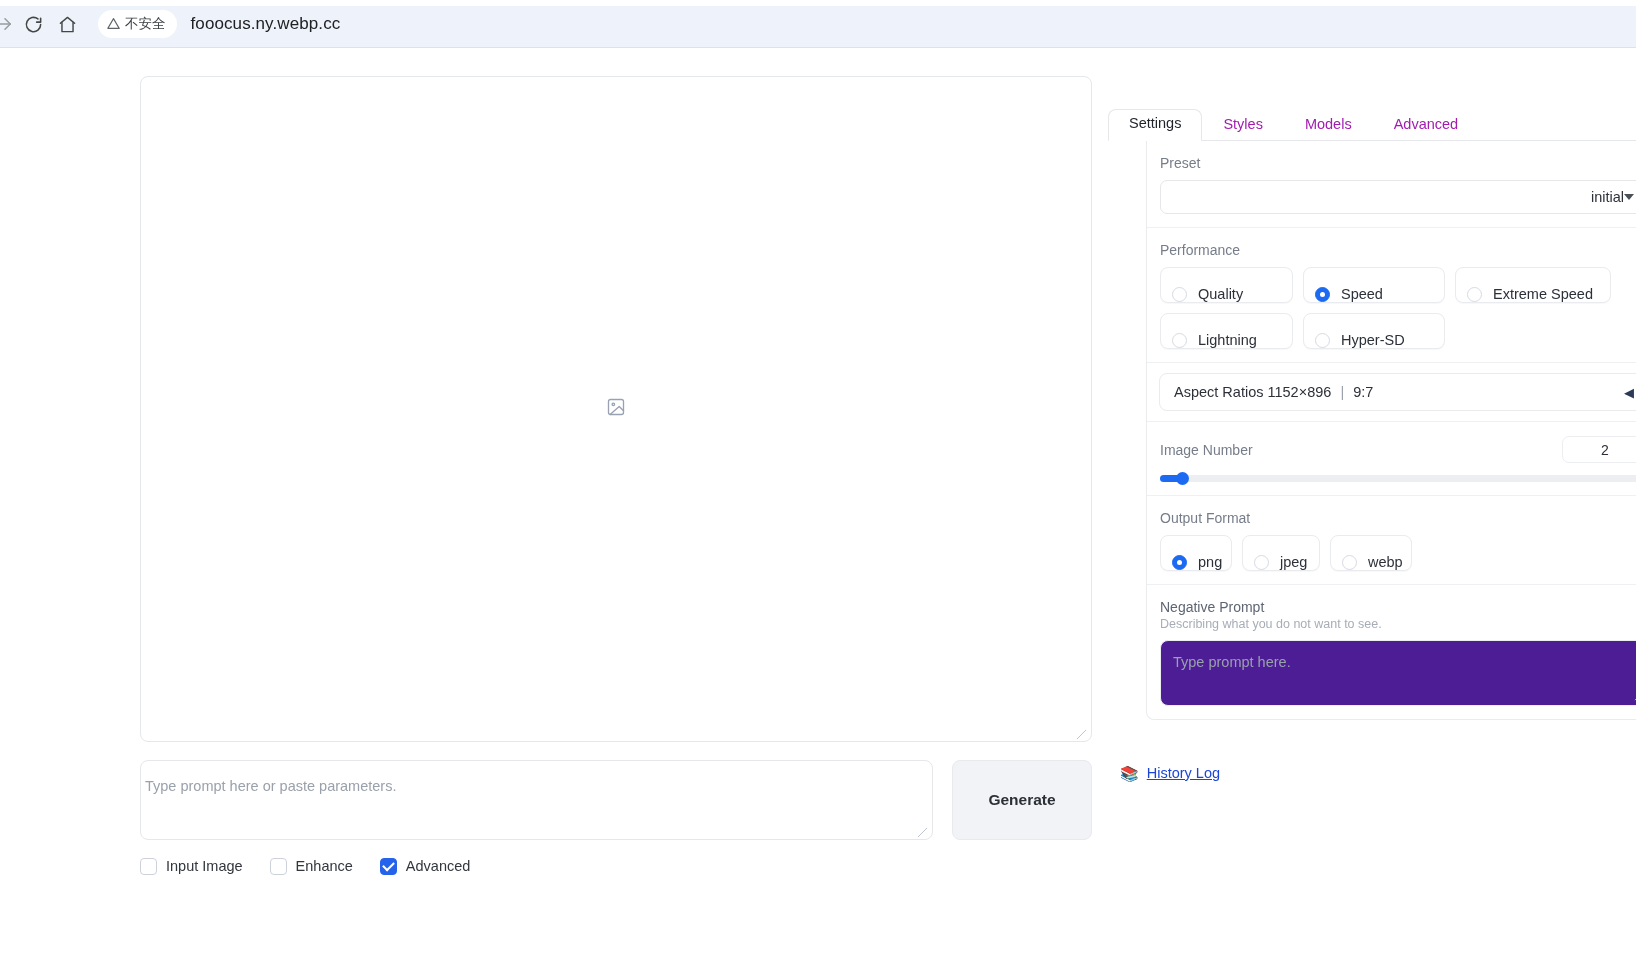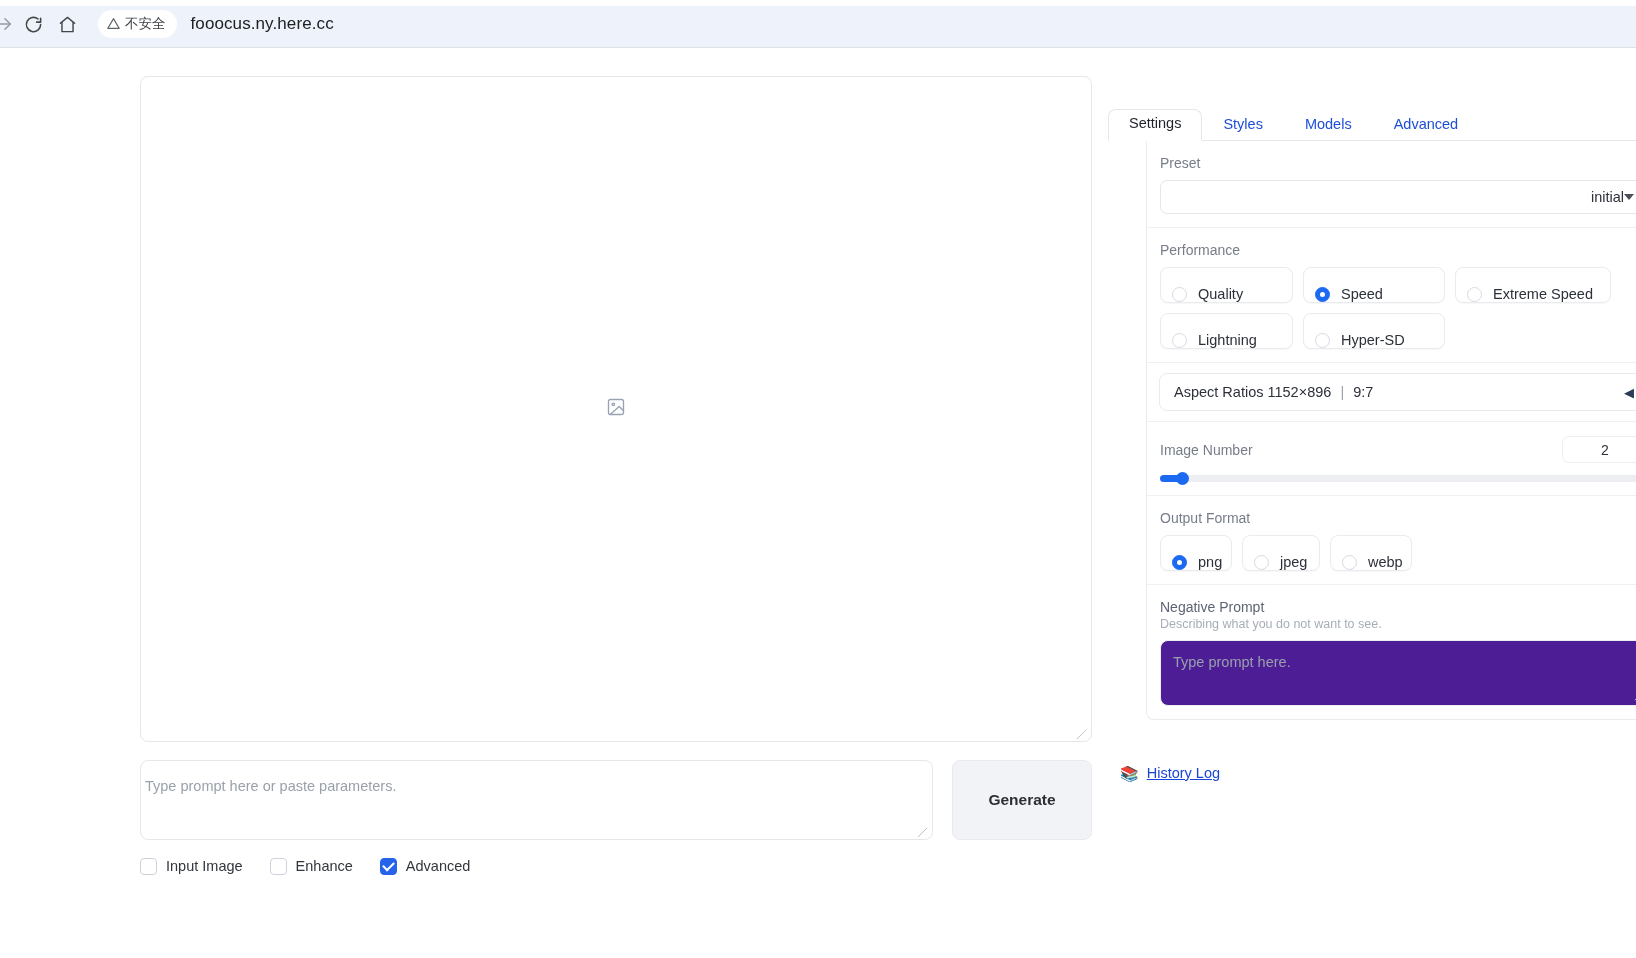--- a/index.html
+++ b/index.html
@@ -112,21 +112,21 @@
   
   .right-col {
     position: absolute; left: 1108px; top: 14px; width: 528px; height: 890px;
   }
   .tabs {
     position: absolute; left: 0; top: 48px; width: 528px; height: 31px;
     display: flex; align-items: flex-end;
     border-bottom: 1px solid #e5e7eb;
   }
   .tab {
-    padding: 5px 20px 9px 20px; font-size: 14.5px; color: #1d4ed8; cursor: pointer;
+    padding: 5px 20px 9px 20px; font-size: 14.5px; color: #a21caf; cursor: pointer;
     border: 1px solid transparent; border-bottom: none;
     position: relative; top: 1px; background: transparent;
   }
   .tab.active {
     color: #1f232a; background: #ffffff;
     border: 1px solid #e5e7eb; border-bottom: 1px solid #ffffff;
     border-radius: 8px 8px 0 0;
   }
   .panel {
     position: absolute; left: 12px; top: 79px; width: 516px;
@@ -240,21 +240,21 @@
 
   <div class="omnibox">
     <div class="sec-chip">
       <span class="warn-tri">
         <svg width="13" height="13" viewBox="0 0 24 24" fill="none" stroke="currentColor" stroke-width="2" stroke-linejoin="round">
             <path d="M12 3L1.5 21h21L12 3z"></path>
           </svg>
       </span>
       <span class="sec-text">不安全</span>
     </div>
-    <span class="url-text">fooocus.ny.here.cc</span>
+    <span class="url-text">fooocus.ny.webp.cc</span>
   </div>
 </div>
 <div class="chrome-divider"></div>
 
 <div class="page">
 
   <div class="left-col">
     <div class="gallery">
       <div class="gallery-placeholder">
         <svg width="20" height="20" viewBox="0 0 24 24" fill="none" stroke="currentColor" stroke-width="1.6" stroke-linecap="round" stroke-linejoin="round">

